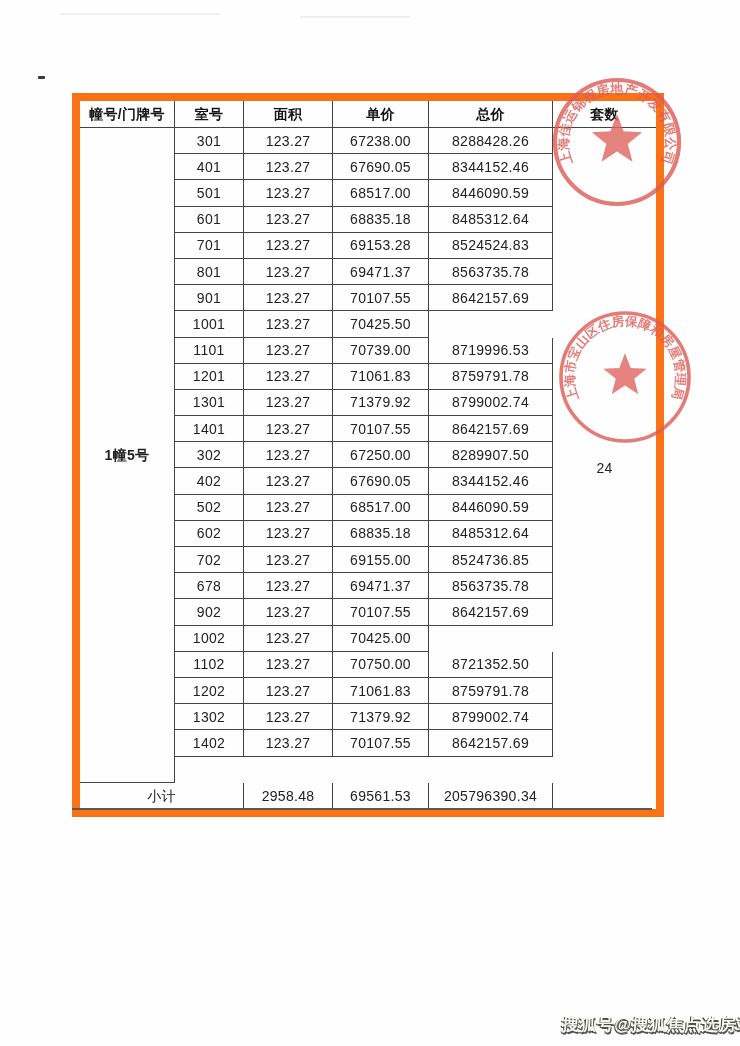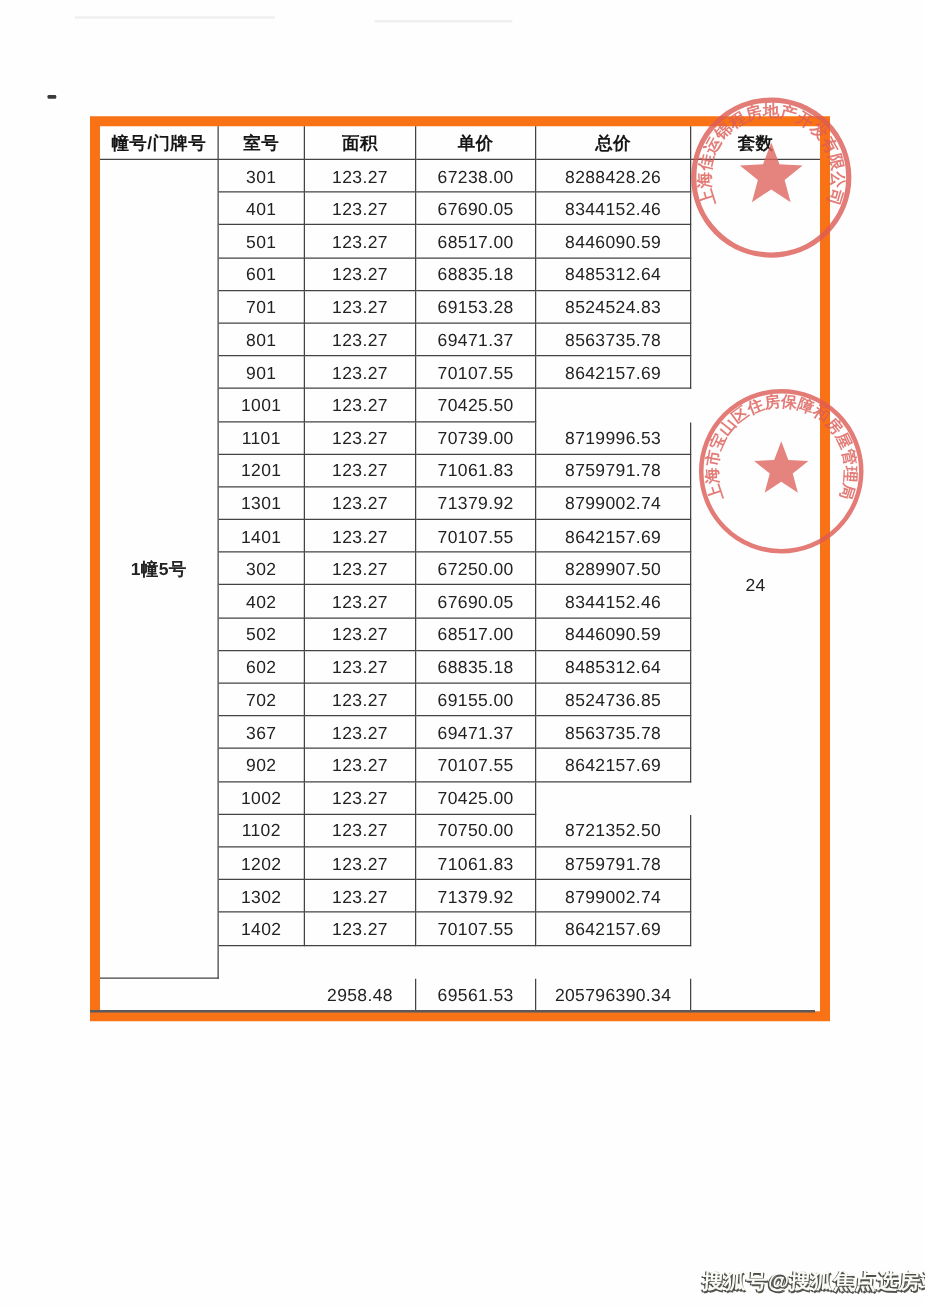--- a/index.html
+++ b/index.html
@@ -131,21 +131,21 @@
         <div class="cell body-cell" style="grid-area: 16 / 4;">68517.00</div>
         <div class="cell body-cell" style="grid-area: 16 / 5;">8446090.59</div>
         <div class="cell body-cell" style="grid-area: 17 / 2;">602</div>
         <div class="cell body-cell" style="grid-area: 17 / 3;">123.27</div>
         <div class="cell body-cell" style="grid-area: 17 / 4;">68835.18</div>
         <div class="cell body-cell" style="grid-area: 17 / 5;">8485312.64</div>
         <div class="cell body-cell" style="grid-area: 18 / 2;">702</div>
         <div class="cell body-cell" style="grid-area: 18 / 3;">123.27</div>
         <div class="cell body-cell" style="grid-area: 18 / 4;">69155.00</div>
         <div class="cell body-cell" style="grid-area: 18 / 5;">8524736.85</div>
-        <div class="cell body-cell" style="grid-area: 19 / 2;">367</div>
+        <div class="cell body-cell" style="grid-area: 19 / 2;">678</div>
         <div class="cell body-cell" style="grid-area: 19 / 3;">123.27</div>
         <div class="cell body-cell" style="grid-area: 19 / 4;">69471.37</div>
         <div class="cell body-cell" style="grid-area: 19 / 5;">8563735.78</div>
         <div class="cell body-cell" style="grid-area: 20 / 2;">902</div>
         <div class="cell body-cell" style="grid-area: 20 / 3;">123.27</div>
         <div class="cell body-cell" style="grid-area: 20 / 4;">70107.55</div>
         <div class="cell body-cell" style="grid-area: 20 / 5;">8642157.69</div>
         <div class="cell body-cell" style="grid-area: 21 / 2;">1002</div>
         <div class="cell body-cell" style="grid-area: 21 / 3;">123.27</div>
         <div class="cell body-cell" style="grid-area: 21 / 4;">70425.00</div>
@@ -158,20 +158,21 @@
         <div class="cell body-cell" style="grid-area: 23 / 4;">71061.83</div>
         <div class="cell body-cell" style="grid-area: 23 / 5;">8759791.78</div>
         <div class="cell body-cell" style="grid-area: 24 / 2;">1302</div>
         <div class="cell body-cell" style="grid-area: 24 / 3;">123.27</div>
         <div class="cell body-cell" style="grid-area: 24 / 4;">71379.92</div>
         <div class="cell body-cell" style="grid-area: 24 / 5;">8799002.74</div>
         <div class="cell body-cell" style="grid-area: 25 / 2;">1402</div>
         <div class="cell body-cell" style="grid-area: 25 / 3;">123.27</div>
         <div class="cell body-cell" style="grid-area: 25 / 4;">70107.55</div>
         <div class="cell body-cell" style="grid-area: 25 / 5;">8642157.69</div>
+        <div class="cell ft ft-label">小计</div>
       <div class="cell ft ft-area">2958.48</div>
       <div class="cell ft ft-unit">69561.53</div>
       <div class="cell ft ft-total">205796390.34</div>
     </div>
   </div>
   <div class="bottom-double"></div>
 
   <svg class="seal" style="left:542px;top:67px;" width="150" height="150" viewBox="0 0 150 150">
     <circle cx="75" cy="75" r="62" fill="none" stroke="#dd5b56" stroke-width="4.2"></circle>
     <polygon fill="#e06560" points="75,47 81.6,64.3 100.1,65.3 85.7,76.9 90.5,94.8 75,84.6 59.5,94.8 64.3,76.9 49.9,65.3 68.4,64.3"></polygon>

